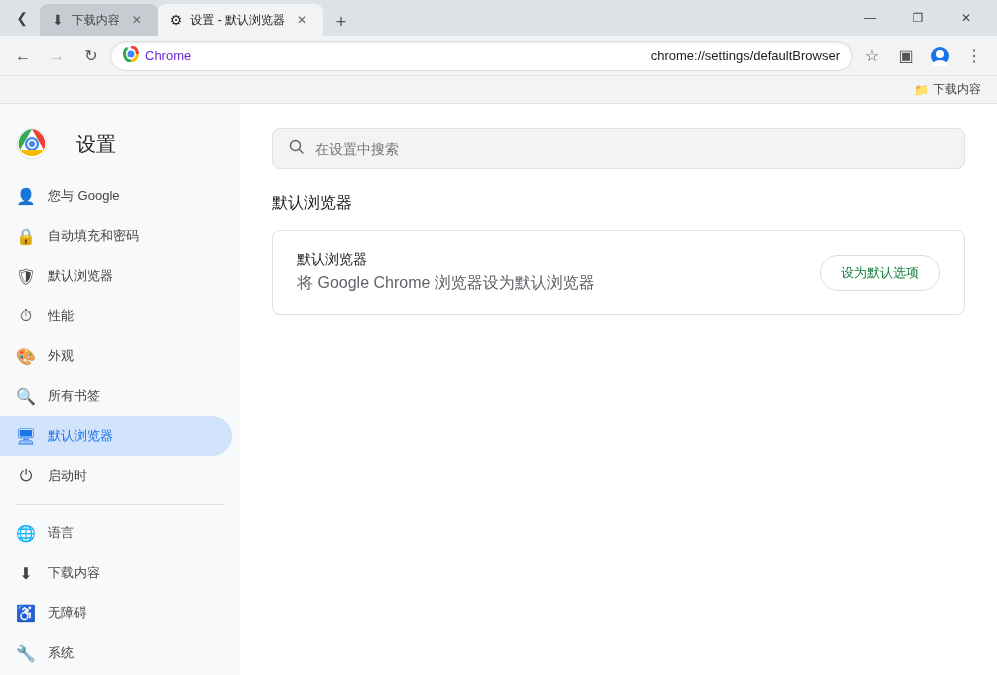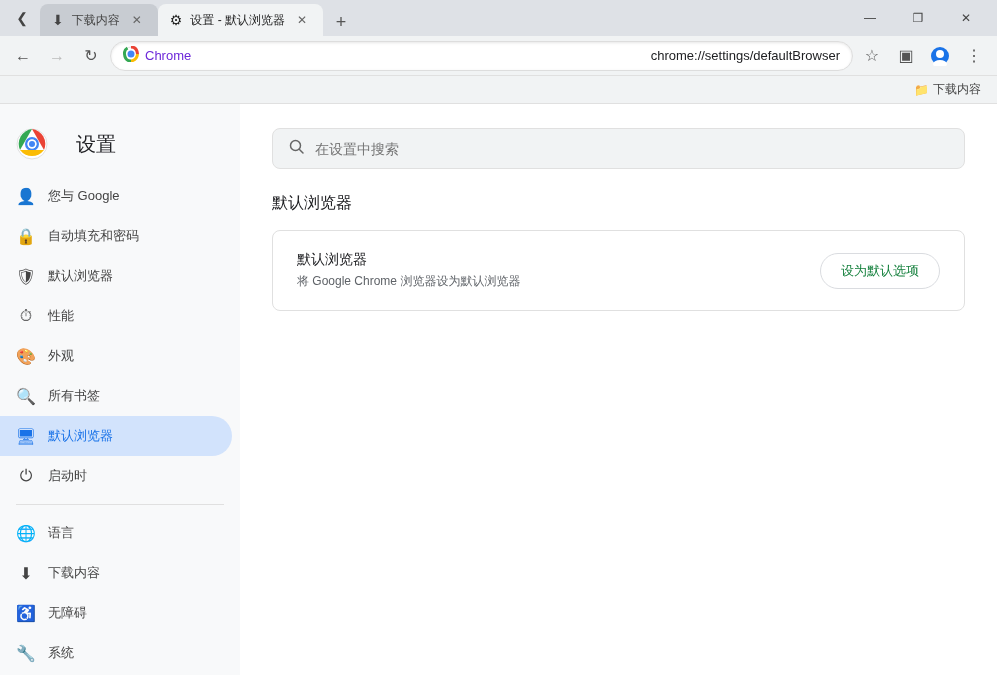--- a/index.html
+++ b/index.html
@@ -247,21 +247,21 @@
       justify-content: space-between;
       background: white;
     }
     .setting-card-left h3 {
       font-size: 14px;
       font-weight: 500;
       color: #202124;
       margin-bottom: 4px;
     }
     .setting-card-left p {
-      font-size: 12px;
+      font-size: 16px;
       color: #5f6368;
     }
     .set-default-btn {
       background: white;
       border: 1px solid #dadce0;
       border-radius: 20px;
       padding: 8px 20px;
       font-size: 13px;
       color: #15803d;
       cursor: pointer;

